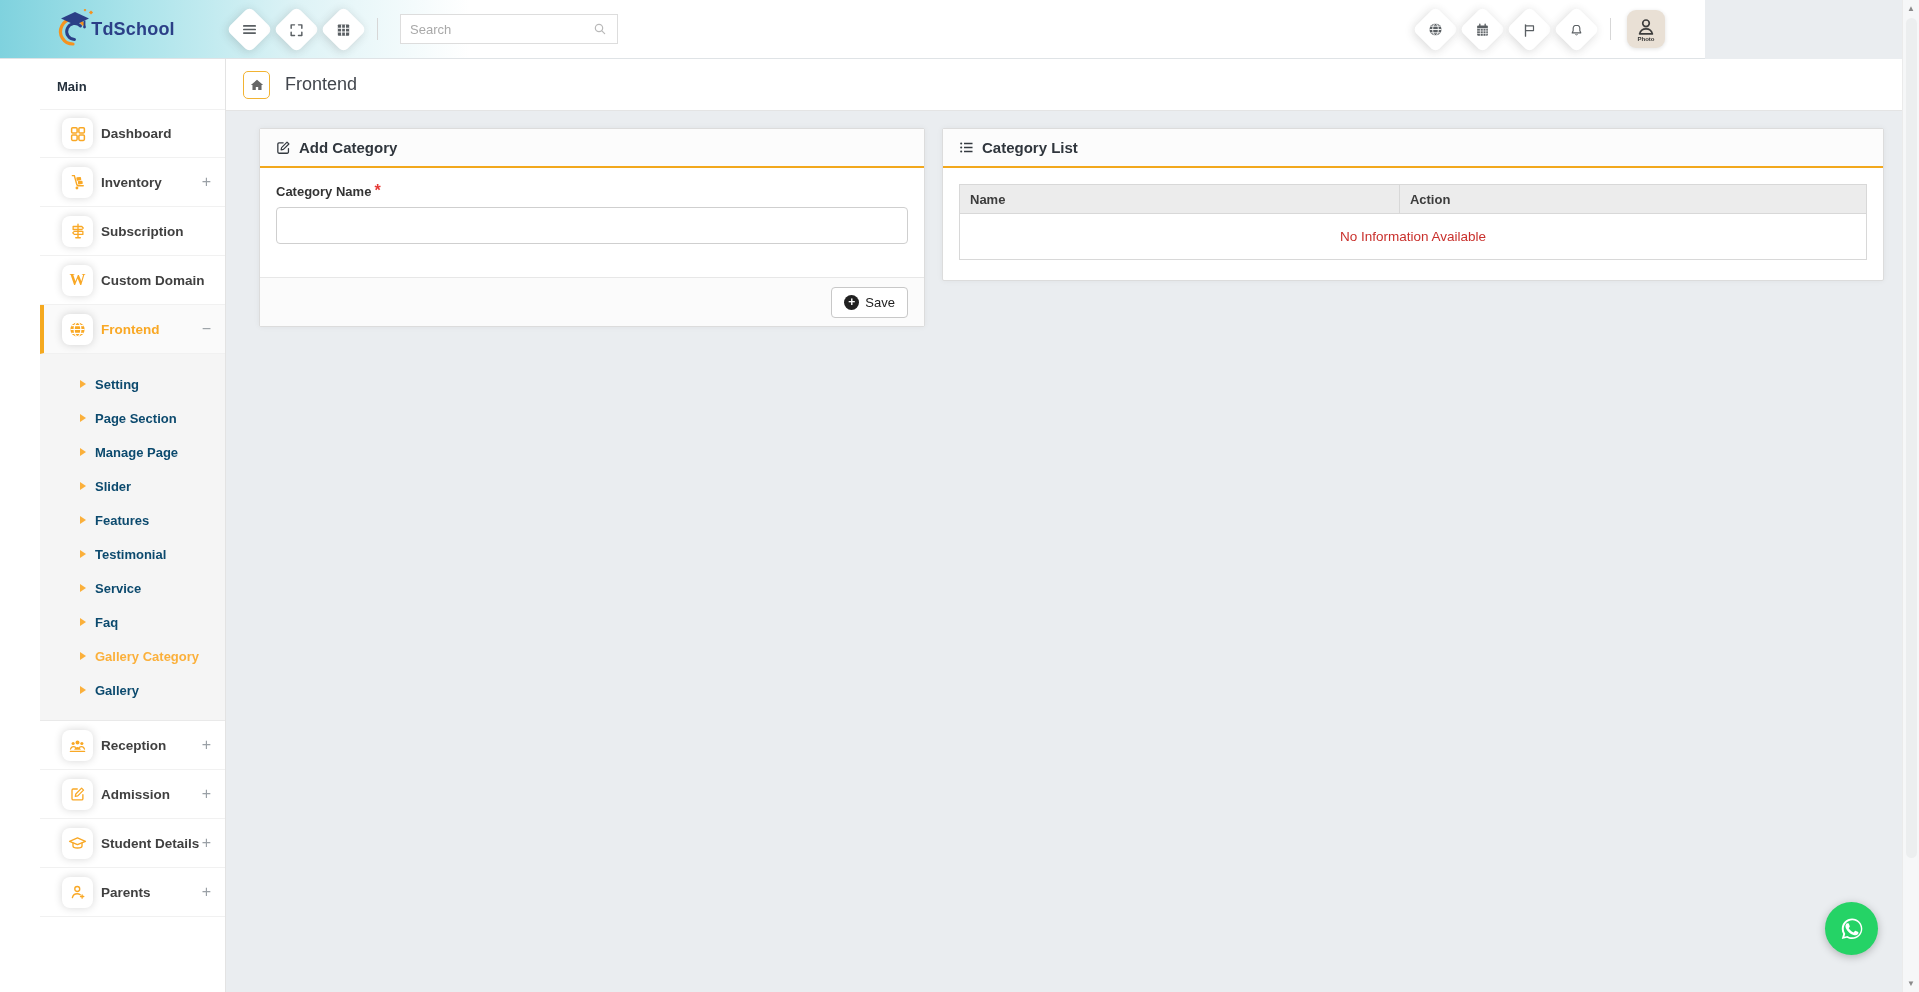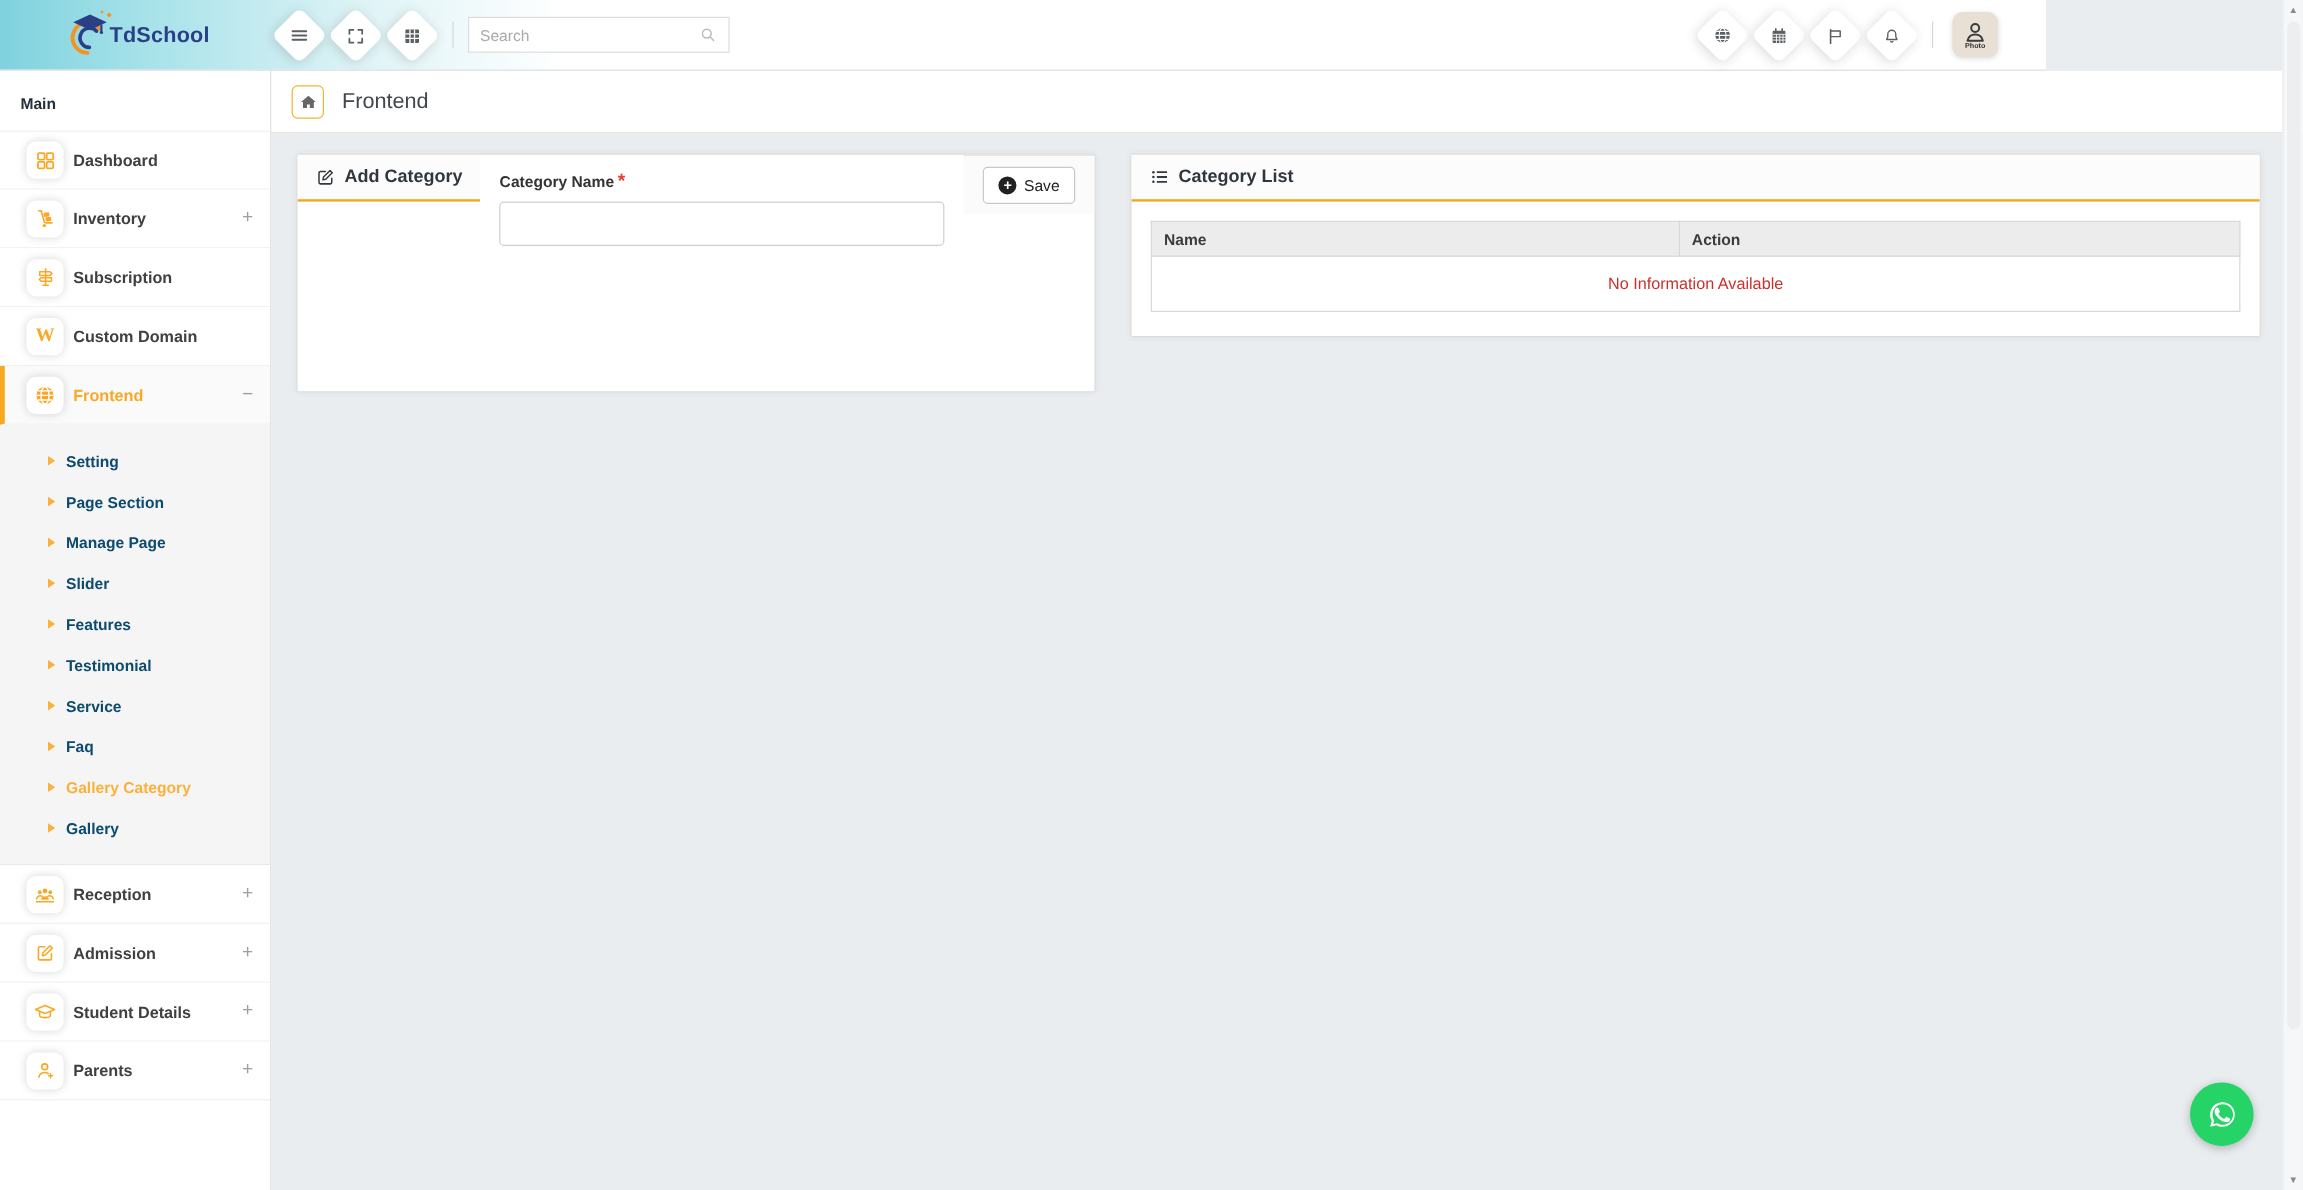--- a/index.html
+++ b/index.html
@@ -19,21 +19,21 @@
   .diamond{
     width:33px; height:33px; background:#fff; border-radius:6px;
     transform:rotate(45deg); box-shadow:0 2px 10px rgba(50,50,50,.18);
     display:flex; align-items:center; justify-content:center;
     margin:0 7px; cursor:pointer; flex:0 0 auto;
   }
   .diamond .di{ transform:rotate(-45deg); display:flex; color:#5a5f63; }
   .vdiv{ width:1px; height:22px; background:#d7d7d7; margin:0 10px; }
   .searchbox{
     width:218px; height:30px; background:#fff; border:1px solid #ddd; border-radius:0;
-    display:flex; align-items:center; padding:0 9px; margin-left:2px;
+    display:flex; align-items:center; padding:0 9px; margin-left:12px;
   }
   .searchbox input{
     border:none; outline:none; flex:1; font-size:13px; color:#555;
     font-family:"Liberation Sans",sans-serif; background:transparent;
   }
   .searchbox input::placeholder{ color:#a9a9a9; }
   .searchbox .mag{ color:#b9b9b9; display:flex; }
   .topbar .spacer{ flex:1; }
   .avatar{
     width:38px; height:38px; border-radius:9px; background:#e9e0d5;
@@ -48,21 +48,21 @@
     position:absolute; right:0; top:0; width:17px; height:992px;
     background:#f6f7f8; border-left:1px solid #ebebeb; z-index:20;
     display:flex; flex-direction:column; justify-content:space-between; align-items:center;
   }
   .scroll-arrow{ font-size:8px; color:#8a8a8a; padding:4px 0; cursor:pointer; }
   .scroll-thumb{ position:absolute; top:18px; left:3px; width:11px; height:840px; background:#eceeef; border-radius:6px; }
 
   
   .sidebar{
     position:absolute; top:59px; left:0; width:226px; height:933px;
-    background:#fff; border-right:1px solid #e3e3e3; overflow:hidden; z-index:4;
+    background:#fff; border-right:1px solid #e3e3e3; overflow:hidden; z-index:4;padding-left:40px;
   }
   .section-label{ padding:20px 0 15px 17px; font-size:13px; color:#24303c; font-weight:bold; }
   .nav-item{
     height:49px; display:flex; align-items:center; padding:0 14px 0 22px;
     border-bottom:1px solid #f1f1f1; cursor:pointer; background:#fff; position:relative;
   }
   .nav-item:first-of-type{ border-top:1px solid #f1f1f1; }
   .icon-box{
     width:31px; height:31px; border-radius:8px; background:#fff;
     box-shadow:0 0 8px rgba(0,0,0,.16);
@@ -101,21 +101,21 @@
   .content{ position:relative; width:100%; height:881px; }
   .panel{
     position:absolute; background:#fff; border:1px solid #dcdcdc; border-radius:2px;
     box-shadow:0 0 6px rgba(0,0,0,.05);
   }
   .panel-header{
     height:39px; display:flex; align-items:center; gap:7px; padding:0 15px;
     background:#fcfcfc; border-bottom:2px solid #f2a81d; color:#30363d;
   }
   .panel-title{ font-size:15px; font-weight:bold; color:#30363d; }
-  .panel-add{ left:21px; top:17px; width:666px; height:199px; display:flex; flex-direction:row; }
+  .panel-add{ left:33px; top:17px; width:666px; height:199px; display:flex; flex-direction:column; }
   .panel-add .panel-body{ flex:1; padding:14px 16px; }
   .field-label{ font-size:13px; font-weight:bold; color:#333; }
   .req{ color:#e53935; font-weight:bold; margin-left:3px; }
   .text-input{
     width:100%; height:37px; margin-top:7px; border:1px solid #cfcfcf; border-radius:4px;
     padding:0 10px; font-size:13px; color:#333; outline:none;
     font-family:"Liberation Sans",sans-serif;
   }
   .panel-footer{
     height:49px; background:#fbfbfb; border-top:1px solid #e7e7e7;

